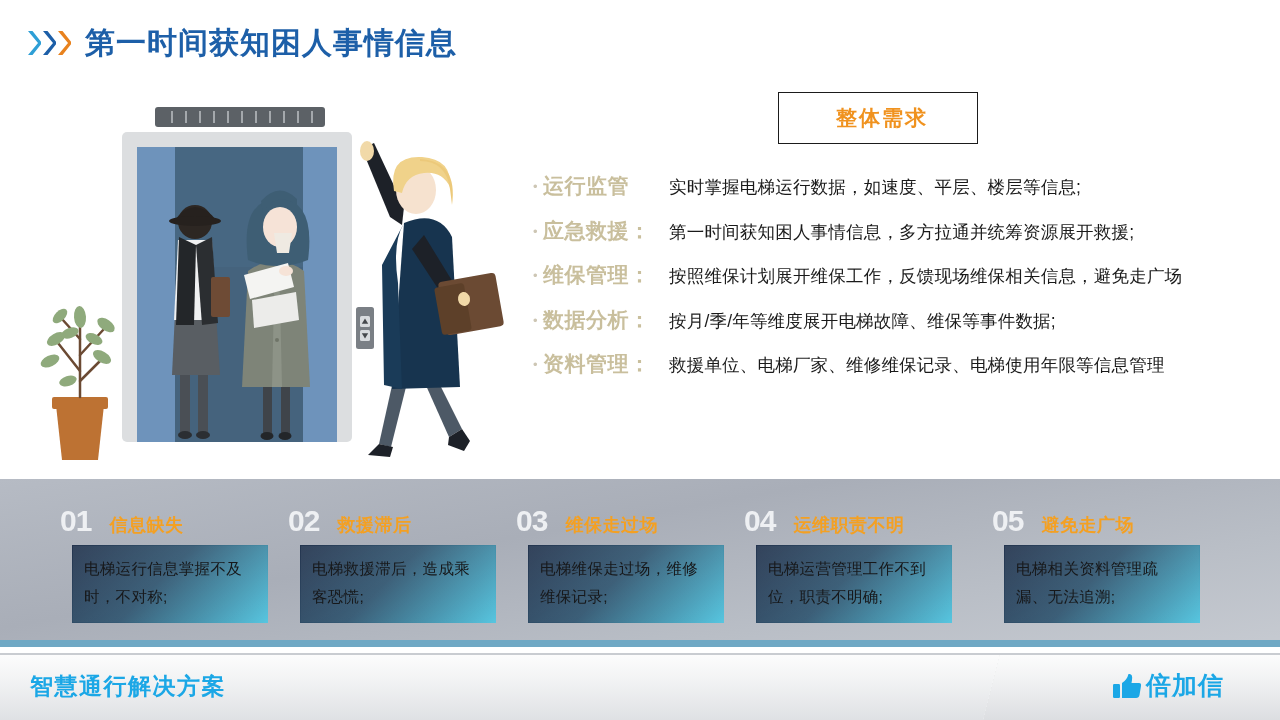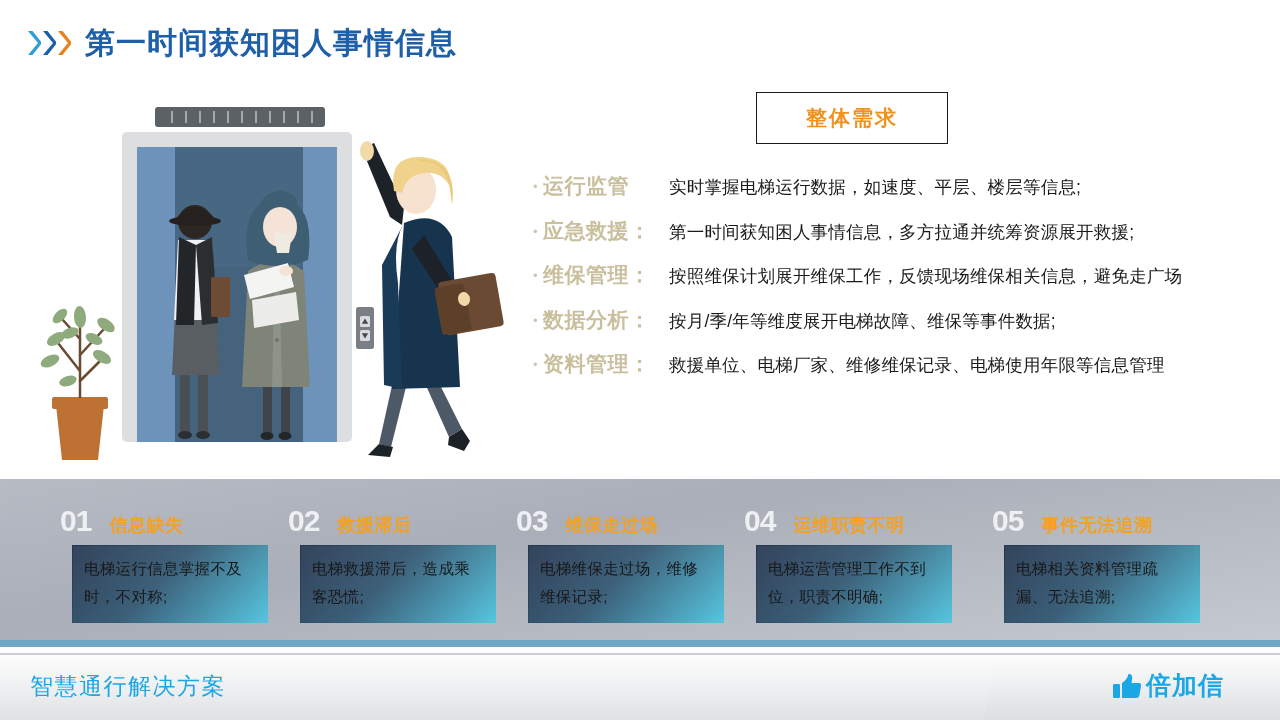--- a/index.html
+++ b/index.html
@@ -19,23 +19,23 @@
   .title-text{
     font-size:30px;font-weight:bold;color:#1d5fa8;letter-spacing:1px;
     line-height:1;white-space:nowrap;
   }
 
   
   .illus{position:absolute;left:20px;top:85px;width:500px;height:380px;}
 
   
   .need-box{
-    position:absolute;left:756px;top:92px;width:190px;height:50px;
+    position:absolute;left:778px;top:92px;width:190px;height:50px;
     border:1.6px solid #1b1b1b;background:#fff;
-    display:flex;align-items:center;justify-content:center;
+    display:flex;align-items:center;justify-content:center;padding-left:8px;
   }
   .need-box .need-label{
     font-size:21px;font-weight:bold;color:#f0921e;letter-spacing:2px;
   }
 
   
   .bullets{position:absolute;left:533px;top:172px;width:730px;}
   .b-row{display:flex;align-items:baseline;height:44.5px;}
   .b-dot{
     width:10px;flex:0 0 10px;color:#cdc6b4;font-size:13px;line-height:1;
@@ -85,21 +85,21 @@
     box-shadow:2px 0 5px rgba(0,0,0,0.18);
   }
   .footer-right{
     position:absolute;left:1000px;top:0;width:300px;height:67px;
     background:linear-gradient(180deg,#fdfdfd 0%,#f1f2f3 40%,#dcdee1 100%);
     transform:skewX(-14deg);transform-origin:top left;
   }
   .footer-topline{position:absolute;left:0;top:0;width:1280px;height:2px;background:#c9ccd1;}
   .footer-title{
     position:absolute;left:30px;top:18px;
-    font-size:23px;font-weight:normal;color:#1ba7e6;letter-spacing:1.5px;
+    font-size:23px;font-weight:bold;color:#1ba7e6;letter-spacing:1.5px;
   }
   .brand{
     position:absolute;right:56px;top:16px;display:flex;align-items:center;gap:4px;
   }
   .brand-name{font-size:25px;font-weight:bold;color:#1ba7e6;letter-spacing:1px;}
 </style>
 </head>
 <body>
 
 <div class="slide">
@@ -321,21 +321,21 @@
       <div class="card-head">
         <span class="card-num">04</span>
         <span class="card-title">运维职责不明</span>
       </div>
       <div class="card-body">电梯运营管理工作不到位，职责不明确;</div>
     </div>
 
     <div class="card" style="left:976px;">
       <div class="card-head">
         <span class="card-num">05</span>
-        <span class="card-title">事件无法追溯</span>
+        <span class="card-title">避免走广场</span>
       </div>
       <div class="card-body">电梯相关资料管理疏漏、无法追溯;</div>
     </div>
   </div>
 
   <div class="footer">
     <div class="footer-left"></div>
     <div class="footer-right"></div>
     <div class="footer-topline"></div>
     <div class="footer-title">智慧通行解决方案</div>

